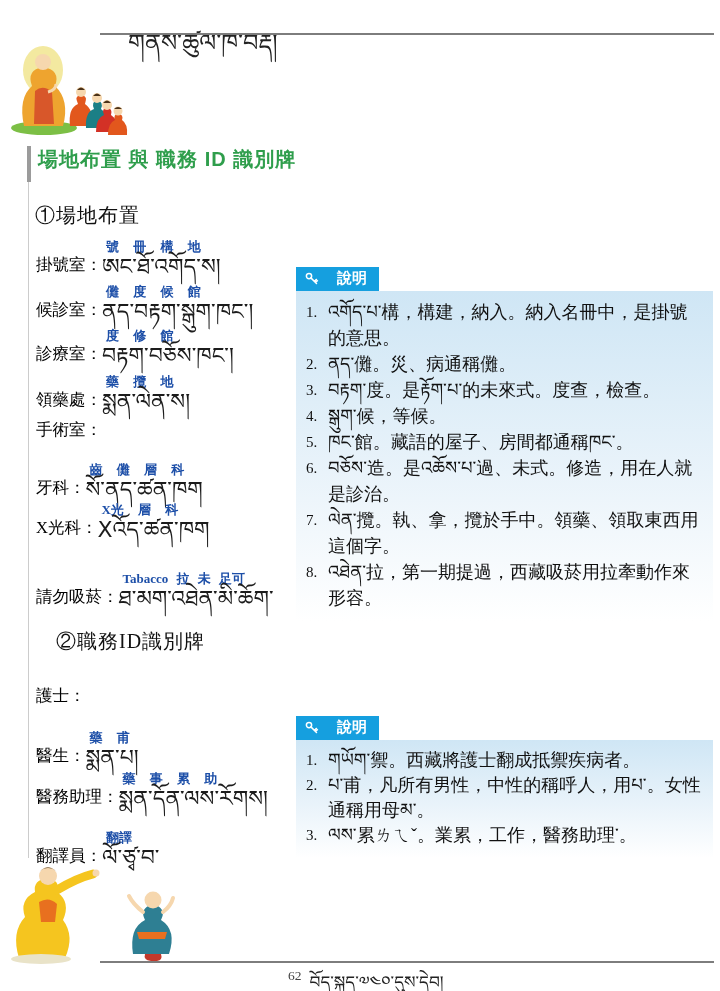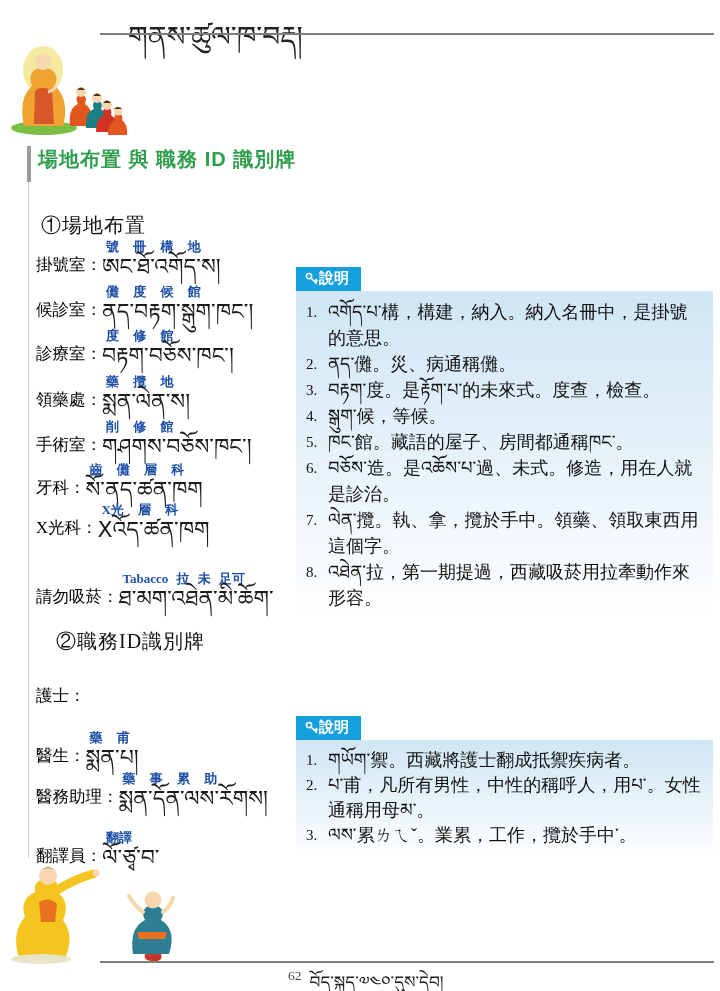--- a/index.html
+++ b/index.html
@@ -2,47 +2,47 @@
 <html><head>
 <meta charset="utf-8">
 <style>
   html,body{margin:0;padding:0;background:#ffffff;}
   #page{position:relative;width:720px;height:991px;background:#ffffff;overflow:hidden;
         font-family:"Liberation Serif", serif;color:#111;}
 
   .tib{font-family:"DejaVu Sans", sans-serif;}
 
   
-  #header-tibetan{position:absolute;left:128px;top:5px;font-size:28px;color:#222;}
+  #header-tibetan{position:absolute;left:128px;top:16px;font-size:24px;color:#222;}
   #top-rule{position:absolute;left:100px;top:33px;width:614px;height:2px;background:#7d7d7d;}
   #top-illustration{position:absolute;left:8px;top:36px;}
 
   
   #title-bar{position:absolute;left:27px;top:146px;width:4px;height:36px;background:#9b9b9b;}
   #left-rule{position:absolute;left:28px;top:182px;width:1px;height:676px;background:#cccccc;}
 
   
   #page-title{position:absolute;left:38px;top:146px;font-family:"Liberation Sans", sans-serif;
               font-weight:bold;font-size:20px;letter-spacing:1px;color:#2f9e4c;}
   .section-heading{position:absolute;left:35px;font-size:20px;color:#111;letter-spacing:1px;}
-  #heading-1{top:212px;margin-left:6px;}
+  #heading-1{top:202px;}
   #heading-2{top:628px;margin-left:21px;}
 
   
   .entry{position:absolute;left:36px;display:flex;align-items:flex-end;white-space:nowrap;}
   .entry-label{font-size:16.5px;color:#000;padding-bottom:3px;}
   .entry-word{display:inline-block;}
   .gloss{display:block;font-size:13px;font-weight:600;color:#1d4fa8;word-spacing:11px;
          padding-left:4px;line-height:15px;margin-bottom:1px;}
   .gloss.tight{word-spacing:5px;margin-top:16px;}
   .entry-tib{display:block;font-size:22px;line-height:24px;color:#1c1c1c;}
 
   
   .notes-box{position:absolute;left:296px;width:417px;}
-  .notes-tab{display:inline-flex;align-items:center;gap:0;background:#159fdf;color:#ffffff;
+  .notes-tab{display:inline-flex;align-items:center;gap:18px;background:#159fdf;color:#ffffff;
              font-family:"Liberation Sans", sans-serif;font-weight:bold;font-size:15px;
              padding:3px 12px 4px 8px;height:17px;}
   .notes-body{background:linear-gradient(to bottom,#cfe6f5 0%,#e9f3fa 55%,#ffffff 100%);
               padding:8px 8px 10px 8px;}
   .note{display:flex;margin:0;}
   .note-num{width:22px;flex:0 0 22px;text-align:left;font-size:15px;line-height:26px;color:#111;
             font-family:"Liberation Serif", serif;padding-left:2px;}
   .note-text{flex:1;font-size:18px;line-height:26px;color:#111;}
   #notes-box-2 .note-num{line-height:25px;}
   #notes-box-2 .note-text{line-height:25px;}
@@ -118,24 +118,20 @@
   </div>
   <div class="entry" style="top:374px">
     <span class="entry-label">領藥處：</span>
     <span class="entry-word">
       <span class="gloss">藥 攬 地</span>
       <span class="entry-tib tib">སྨན་ལེན་ས།</span>
     </span>
   </div>
   <div class="entry" style="top:419px">
     <span class="entry-label">手術室：</span>
-    <span class="entry-word">
-      <span class="gloss">削 修 館</span>
-      <span class="entry-tib tib">གཤགས་བཅོས་ཁང་།</span>
-    </span>
   </div>
   <div class="entry" style="top:462px">
     <span class="entry-label">牙科：</span>
     <span class="entry-word">
       <span class="gloss">齒 儺 層 科</span>
       <span class="entry-tib tib">སོ་ནད་ཚན་ཁག</span>
     </span>
   </div>
   <div class="entry" style="top:502px">
     <span class="entry-label">X光科：</span>
@@ -235,21 +231,21 @@
       <div class="note">
         <span class="note-num">1.</span>
         <span class="note-text">གཡོག་禦。西藏將護士翻成抵禦疾病者。</span>
       </div>
       <div class="note">
         <span class="note-num">2.</span>
         <span class="note-text">པ་甫，凡所有男性，中性的稱呼人，用པ་。女性通稱用母མ་。</span>
       </div>
       <div class="note">
         <span class="note-num">3.</span>
-        <span class="note-text">ལས་累ㄌㄟˇ。業累，工作，攬於手中་。</span>
+        <span class="note-text">ལས་累ㄌㄟˇ。業累，工作，醫務助理་。</span>
       </div>
     </div>
   </div>
 
   <svg id="bottom-illustration" width="265" height="102" viewBox="0 0 265 102">
     <path d="M14 96 Q6 70 20 55 Q14 38 30 30 Q28 18 42 16 Q56 18 52 30 Q66 40 58 58 Q70 74 60 96 Z" fill="#f5c51f"></path>
     <path d="M34 40 Q44 34 52 42 L50 60 L36 60 Z" fill="#e8701f"></path>
     <circle cx="43" cy="14" r="9" fill="#f6d7ae"></circle>
     <path d="M34 10 Q43 1 52 10 Q48 6 43 6 Q38 6 34 10 Z" fill="#3a2a16"></path>
     <path d="M52 28 Q72 16 88 12" stroke="#f5c51f" stroke-width="9" fill="none" stroke-linecap="round"></path>

